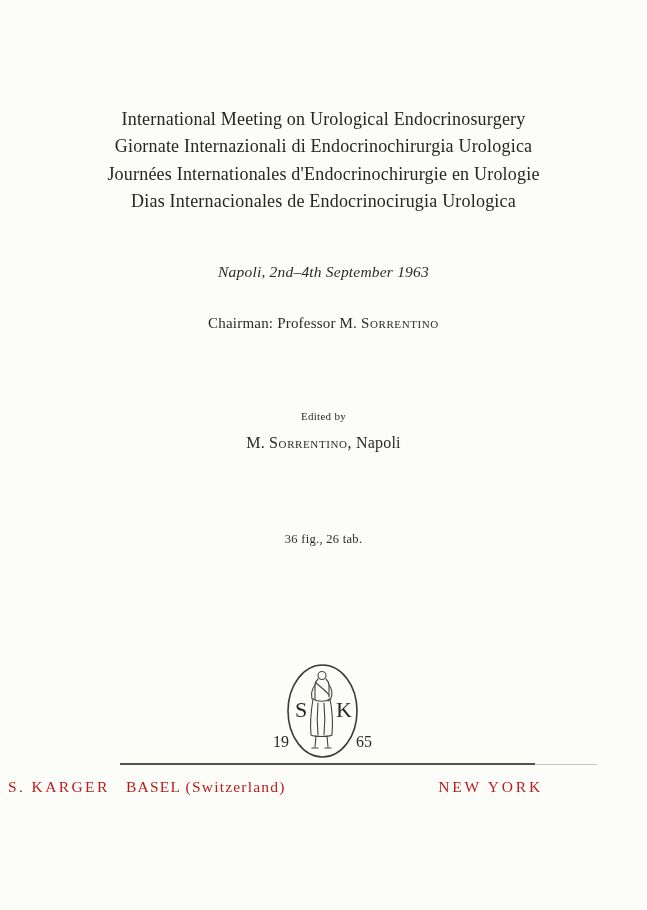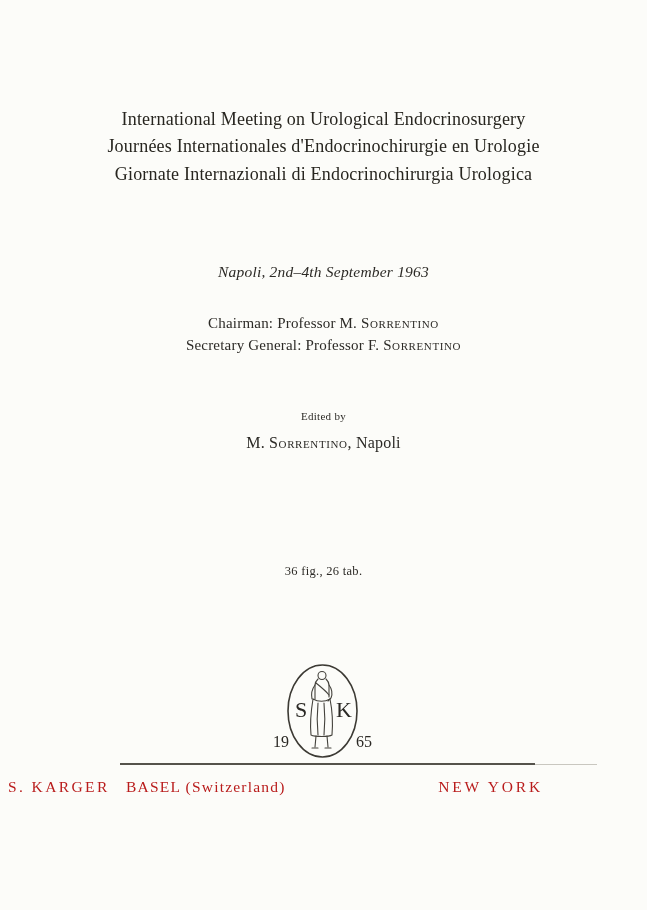--- a/index.html
+++ b/index.html
@@ -44,21 +44,21 @@
     top: 410px;
     font-size: 11px;
     letter-spacing: 0.3px;
   }
   .editor-line {
     top: 434px;
     font-size: 16px;
     letter-spacing: 0.2px;
   }
   .contents-note {
-    top: 564px;
+    top: 532px;
     font-size: 12.5px;
     letter-spacing: 0.3px;
   }
   .sc {
     font-variant: small-caps;
     letter-spacing: 0.6px;
   }
   .logo {
     position: absolute;
     left: 255px;
@@ -118,33 +118,30 @@
     white-space: nowrap;
   }
 </style>
 </head>
 <body>
 
 <div class="page">
 
   <div class="centered title-block">
     <div>International Meeting on Urological Endocrinosurgery</div>
+    <div>Giornate Internazionali di Endocrinochirurgia Urologica</div>
     <div>Journées Internationales d'Endocrinochirurgie en Urologie</div>
-    <div>Giornate Internazionali di Endocrinochirurgia Urologica</div>
+    <div>Dias Internacionales de Endocrinocirugia Urologica</div>
   </div>
 
   <div class="centered event-line">Napoli, 2nd–4th September 1963</div>
 
   <div class="centered officials">
     <div>
       <span>Chairman: Professor M.</span>
-      <span class="sc">Sorrentino</span>
-    </div>
-    <div>
-      <span>Secretary General: Professor F.</span>
       <span class="sc">Sorrentino</span>
     </div>
   </div>
 
   <div class="centered edited-by">Edited by</div>
 
   <div class="centered editor-line">
     <span>M.</span>
     <span class="sc">Sorrentino</span><span>, Napoli</span>
   </div>

